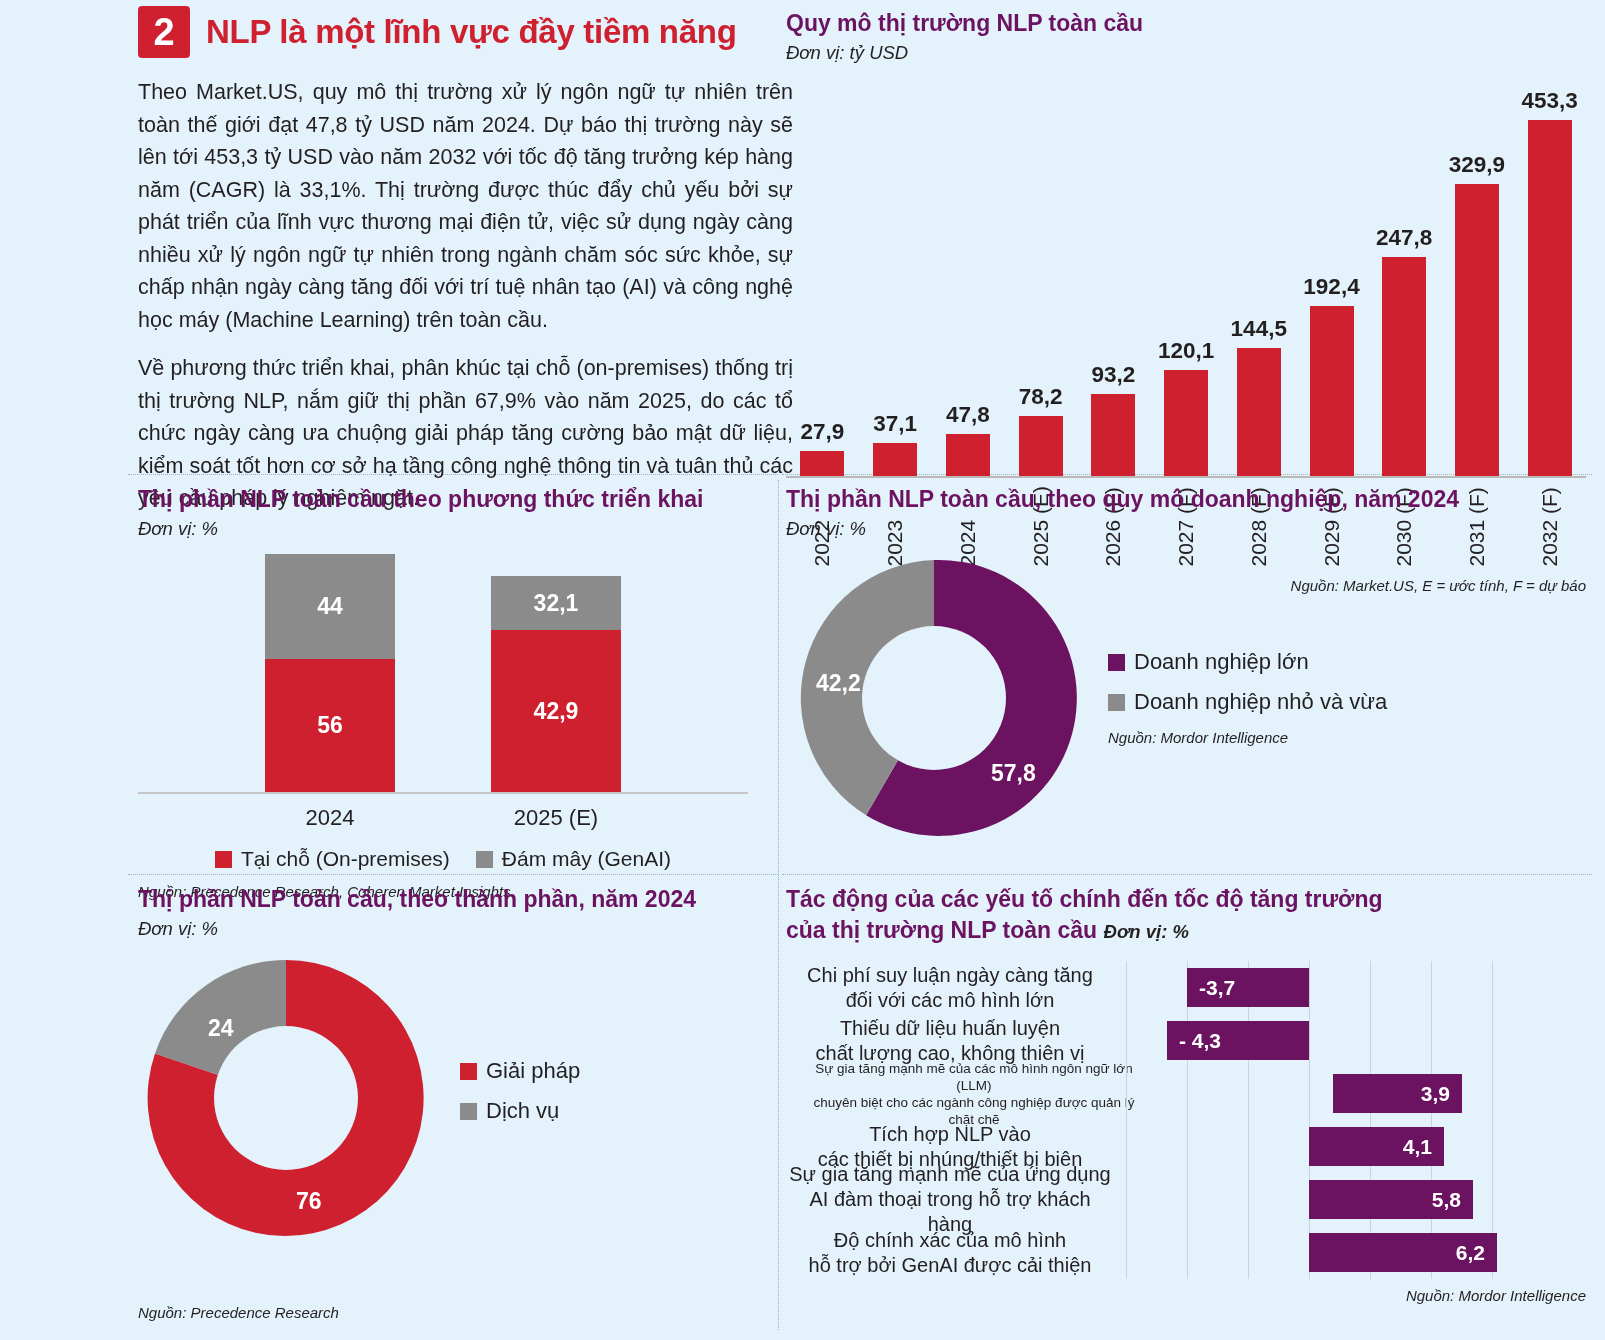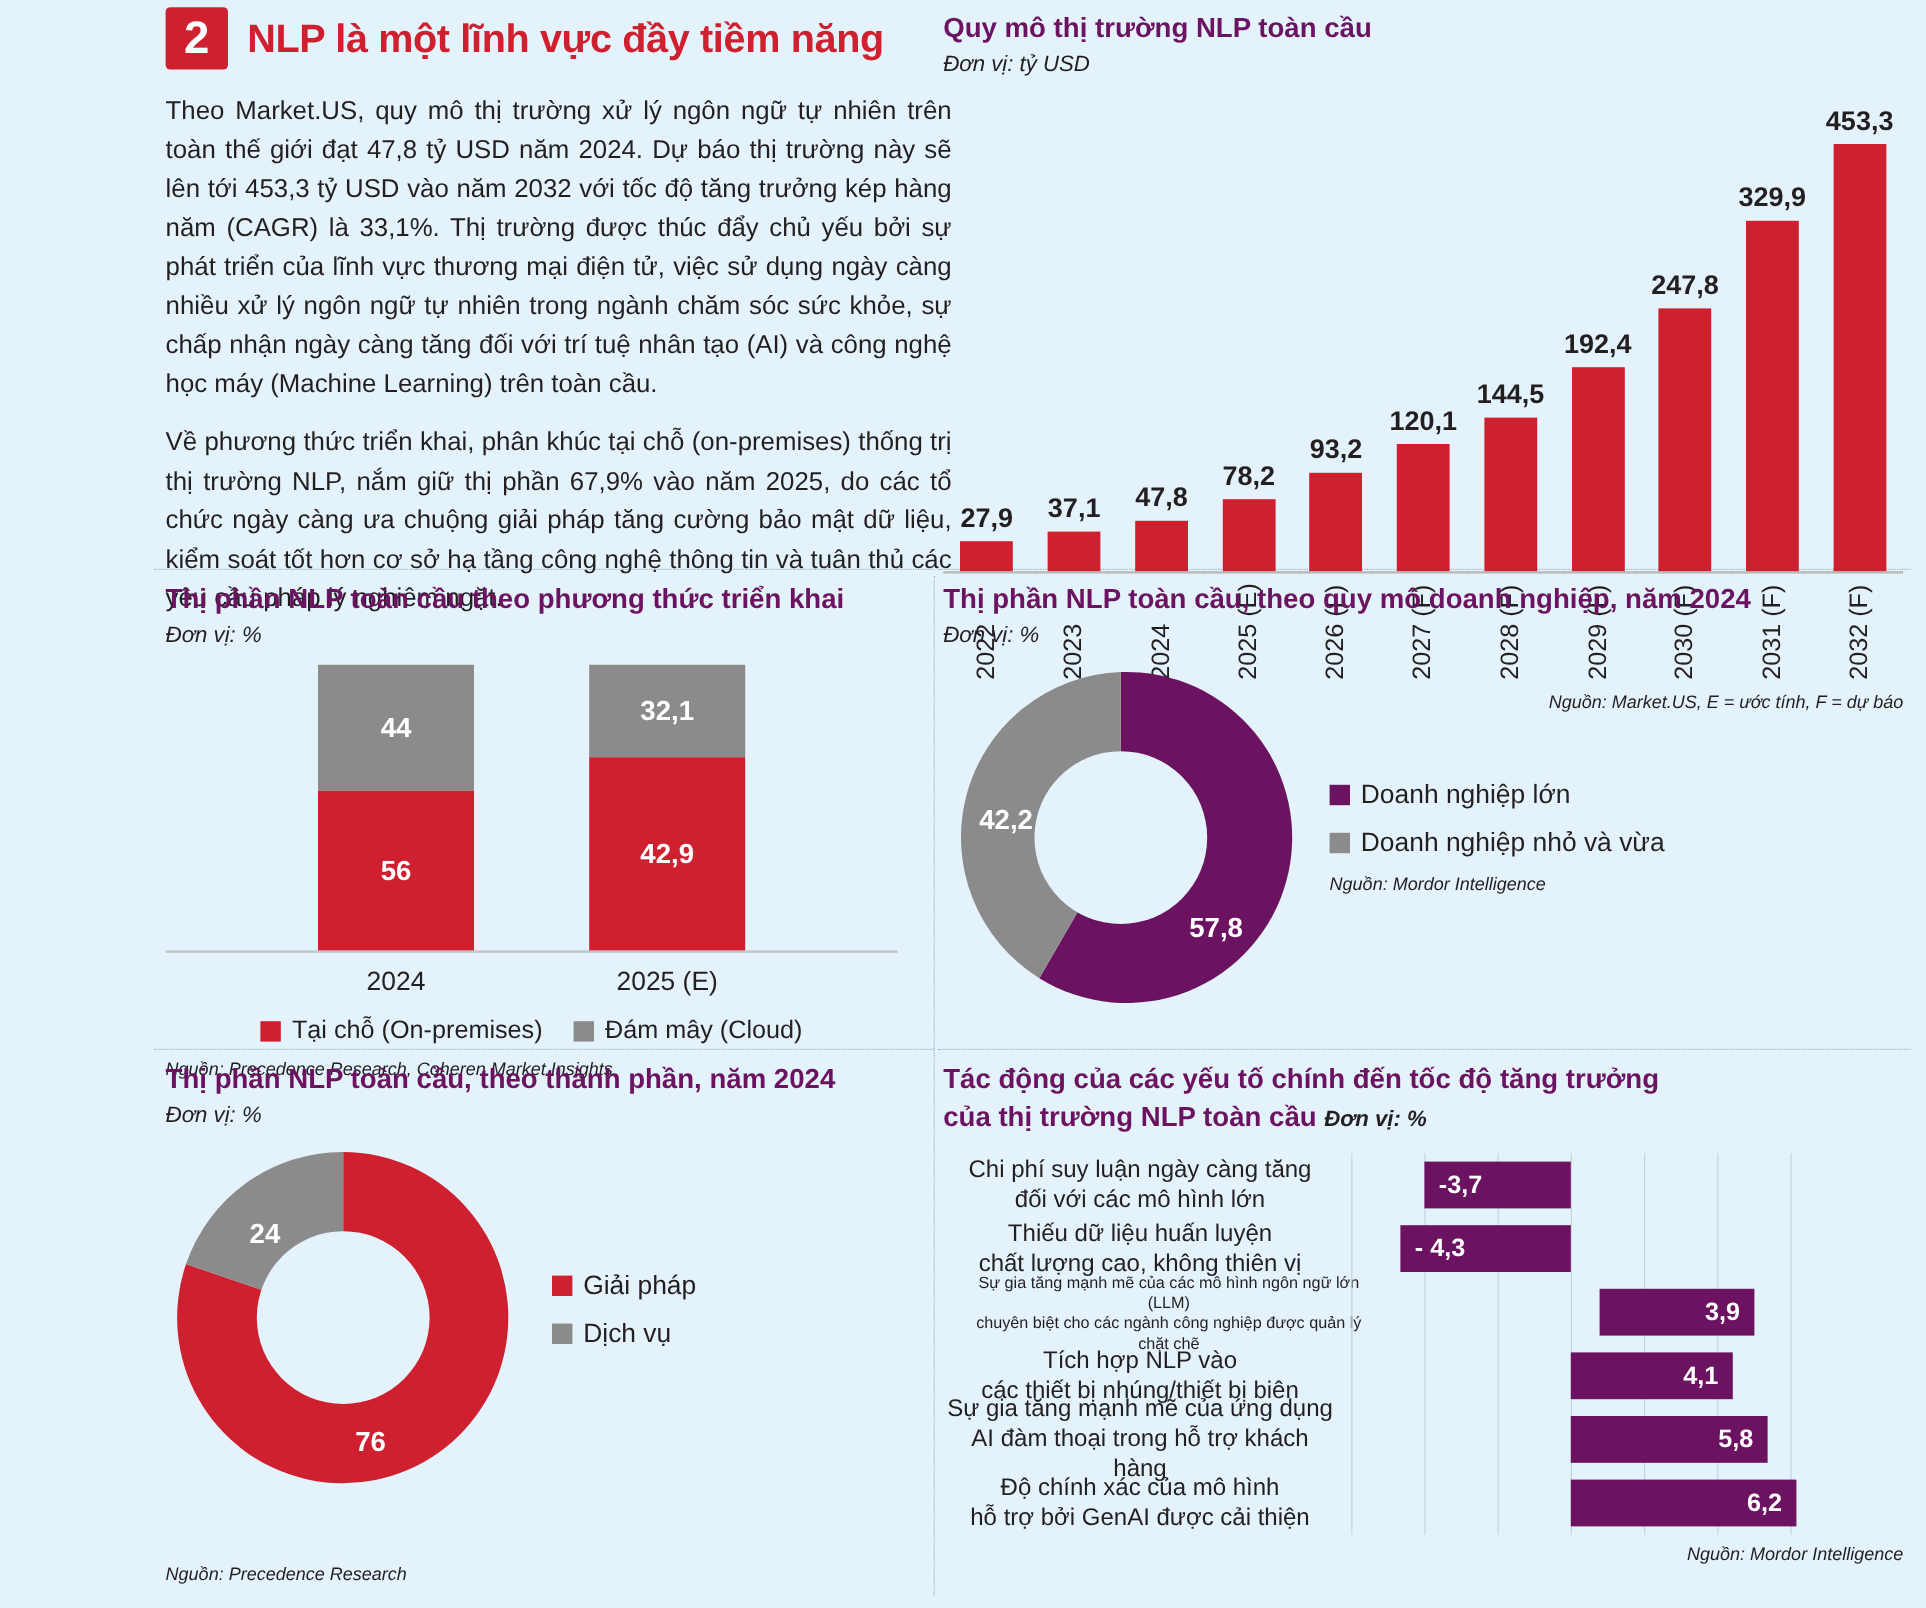--- a/index.html
+++ b/index.html
@@ -247,38 +247,38 @@
   <div class="stackchart">
     <div class="ch-title">Thị phần NLP toàn cầu theo phương thức triển khai</div>
     <div class="ch-unit">Đơn vị: %</div>
 
     <div class="stack-plot">
       <div class="stack-col">
         <div class="seg cloud" style="height:105px">44</div>
         <div class="seg onprem" style="height:134px">56</div>
       </div>
       <div class="stack-col">
-        <div class="seg cloud" style="height:77px">32,1</div>
+        <div class="seg cloud" style="height:54px">32,1</div>
         <div class="seg onprem" style="height:162px">42,9</div>
       </div>
     </div>
 
     <div class="stack-xlabels">
       <div class="stack-xlabel">2024</div>
       <div class="stack-xlabel">2025 (E)</div>
     </div>
 
     <div class="stack-legend">
       <div class="lg-item">
         <span class="lg-box" style="background:#cf2030"></span>
         <span class="lg-text">Tại chỗ (On-premises)</span>
       </div>
       <div class="lg-item">
         <span class="lg-box" style="background:#8b8b8b"></span>
-        <span class="lg-text">Đám mây (Cloud)</span>
+        <span class="lg-text">Đám mây (GenAI)</span>
       </div>
     </div>
 
     <span class="src">Nguồn: Precedence Research, Coheren Market Insights</span>
   </div>
 
   <div class="donutchart" id="donut-enterprise">
     <div class="ch-title">Thị phần NLP toàn cầu, theo quy mô doanh nghiệp, năm 2024</div>
     <div class="ch-unit">Đơn vị: %</div>
 

